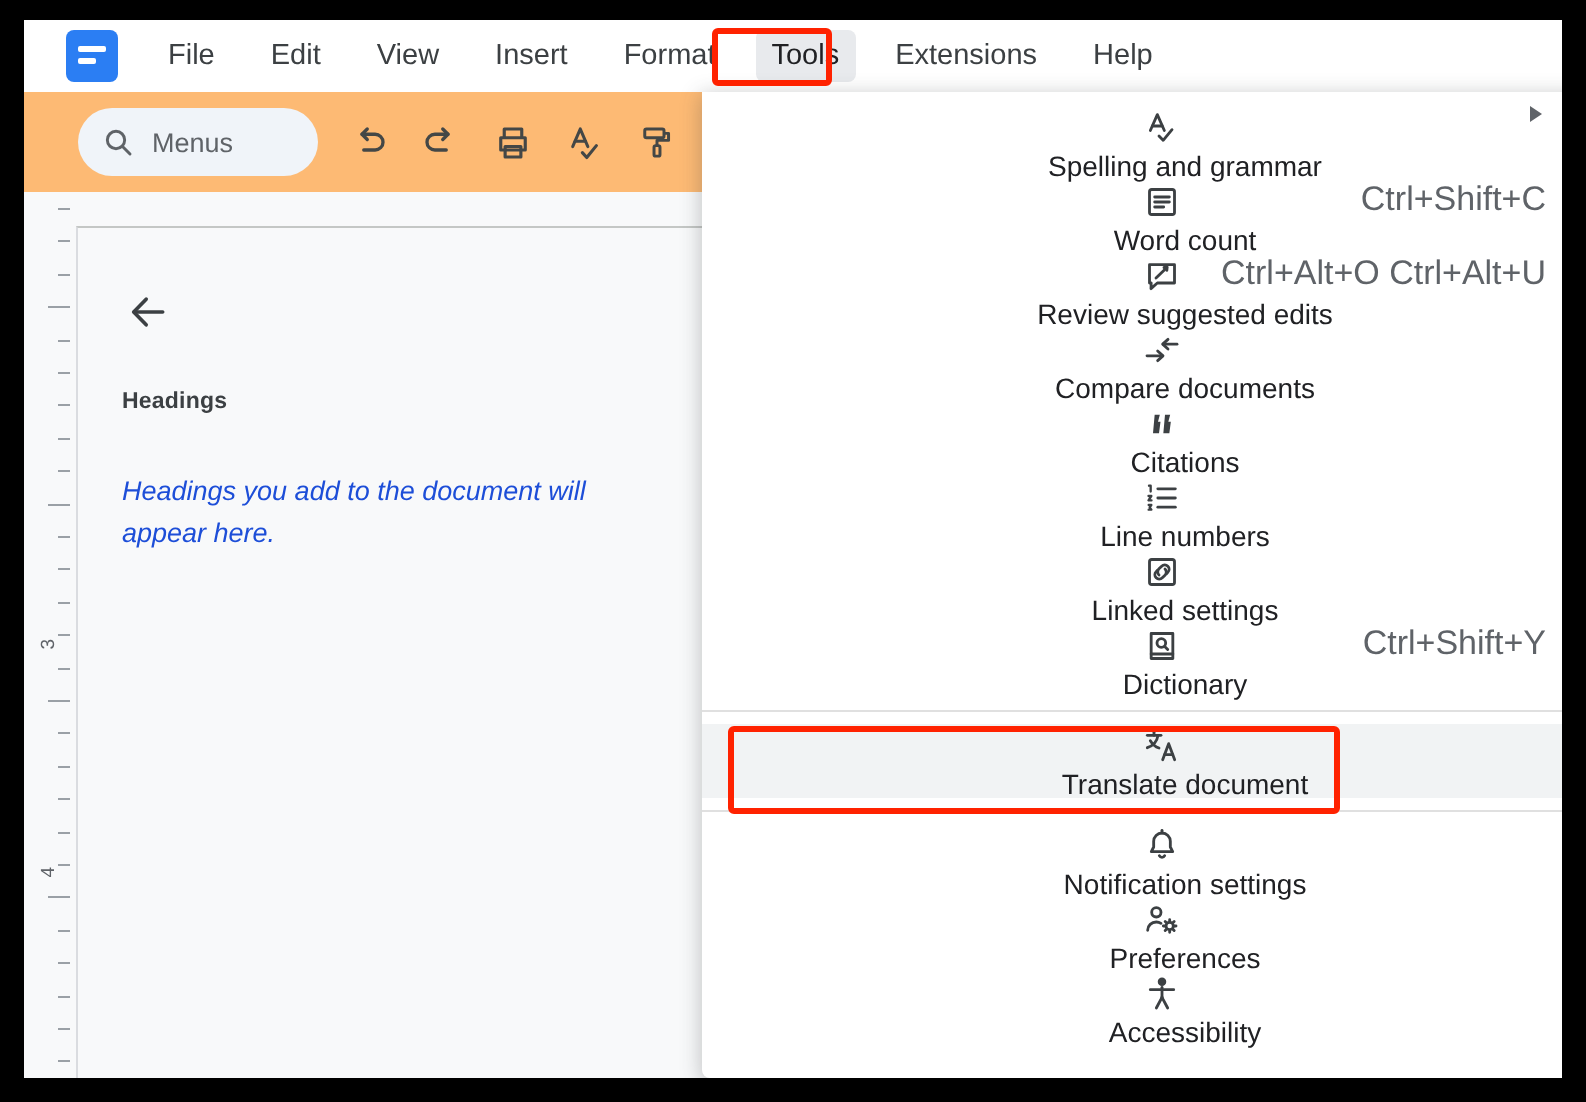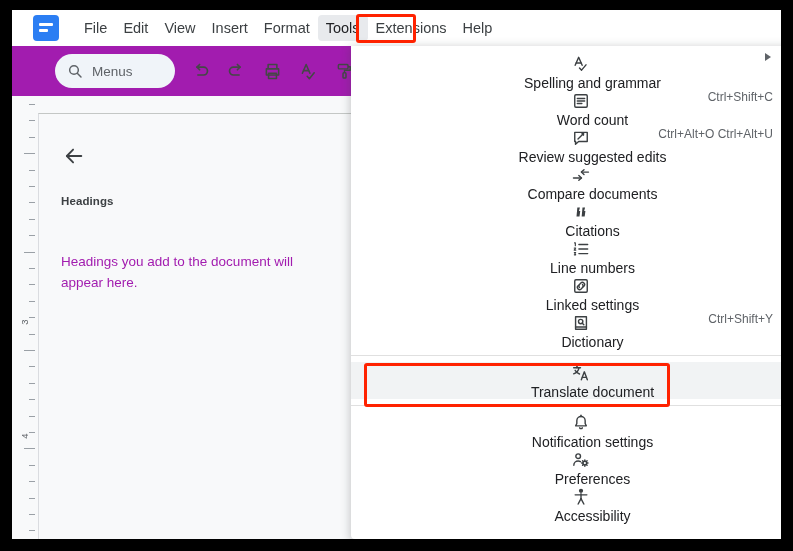--- a/index.html
+++ b/index.html
@@ -55,24 +55,23 @@
     pointer-events: none;
     z-index: 40;
   }
   #redbox-tools { left: 344px; top: 4px; width: 60px; height: 29px; }
   #redbox-translate { left: 352px; top: 353px; width: 306px; height: 44px; }
 
   
   #toolbar {
     position: absolute; left: 0; top: 36px;
     width: 340px; height: 50px;
-    background: #a21caf;
+    background: #fdba74;
     display: flex; align-items: center;
     z-index: 3;
-    padding-left: 16px;
   }
   #menus-search {
     display: flex; align-items: center;
     height: 34px; width: 120px;
     background: #f0f4f9; border-radius: 18px;
     margin-left: 27px; padding: 0 12px;
     flex: none;
   }
   #menus-search .lbl { font-size: 13.5px; color: #5f6368; margin-left: 9px; }
   .tb-icon {
@@ -121,22 +120,22 @@
   #outline-back {
     width: 26px; height: 26px; color: #3c4043;
     display: flex; align-items: center; justify-content: center;
     cursor: pointer;
   }
   #outline-title {
     font-size: 11.5px; font-weight: bold; color: #3c4043;
     margin-top: 26px; letter-spacing: .1px;
   }
   #outline-empty {
-    font-size: 13.5px; color: #a21caf; 
-    margin-top: 44px; line-height: 21px; width: 275px;
+    font-size: 13.5px; color: #1d4ed8; font-style: italic;
+    margin-top: 28px; line-height: 21px; width: 275px;
   }
 
   
   #tools-menu {
     position: absolute; left: 339px; top: 36px;
     width: 440px; height: 493px;
     background: #ffffff;
     border-radius: 0 0 4px 4px;
     box-shadow: 0 2px 10px 1px rgba(60,64,67,.28);
     z-index: 20;
@@ -155,39 +154,39 @@
     width: 22px; height: 22px; flex: none;
     color: #3c4043;
     display: flex; align-items: center; justify-content: center;
   }
   .mi-label {
     font-size: 14px; color: #202124;
     margin-left: 23px; white-space: nowrap;
   }
   .mi-accel {
     position: absolute; right: 18px;
-    font-size: 12px; color: #5f6368; white-space: nowrap;
+    font-size: 17px; color: #5f6368; white-space: nowrap;
   }
   .mi-arrow {
     position: absolute; right: 20px;
     width: 0; height: 0;
     border-left: 6px solid #5f6368;
     border-top: 4px solid transparent;
     border-bottom: 4px solid transparent;
   }
   .msep { height: 1px; background: #e0e0e0; margin: 6px 0; }
 </style>
 </head>
 <body>
 
 <div id="frame">
 
   <div id="menubar">
     <div id="docs-logo"></div>
-    <div id="menubar-items" style="display:flex;align-items:center;gap:0;">
+    <div id="menubar-items" style="display:flex;align-items:center;gap:12px;">
         <div class="menu-title">File</div>
         <div class="menu-title">Edit</div>
         <div class="menu-title">View</div>
         <div class="menu-title">Insert</div>
         <div class="menu-title">Format</div>
         <div class="menu-title active">Tools</div>
         <div class="menu-title">Extensions</div>
         <div class="menu-title">Help</div>
       </div>
   </div>

